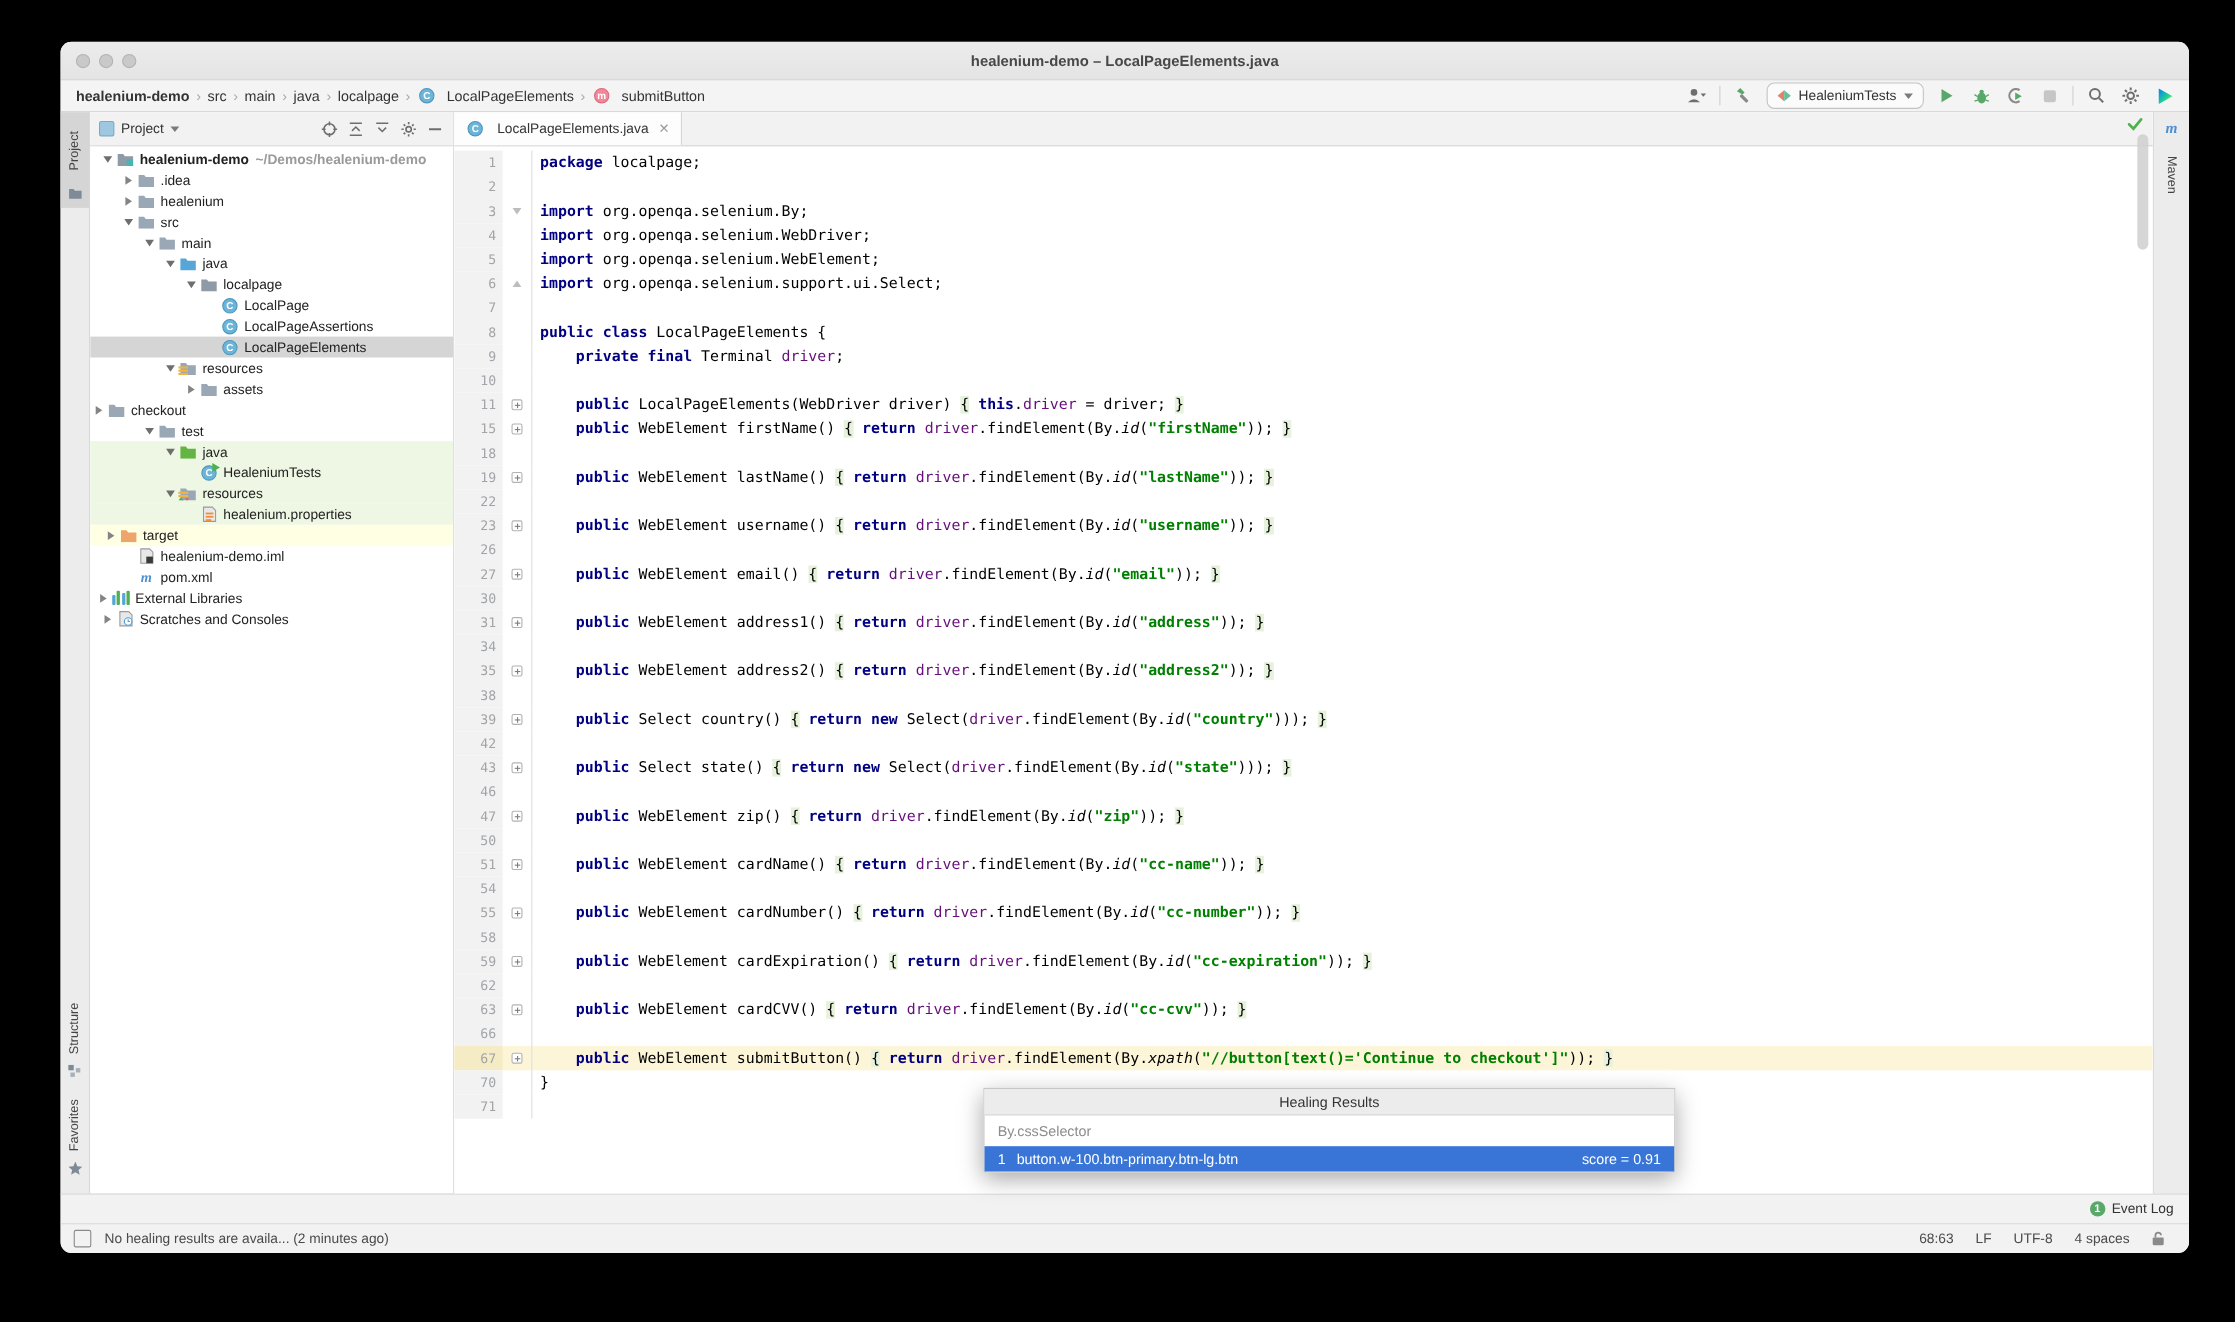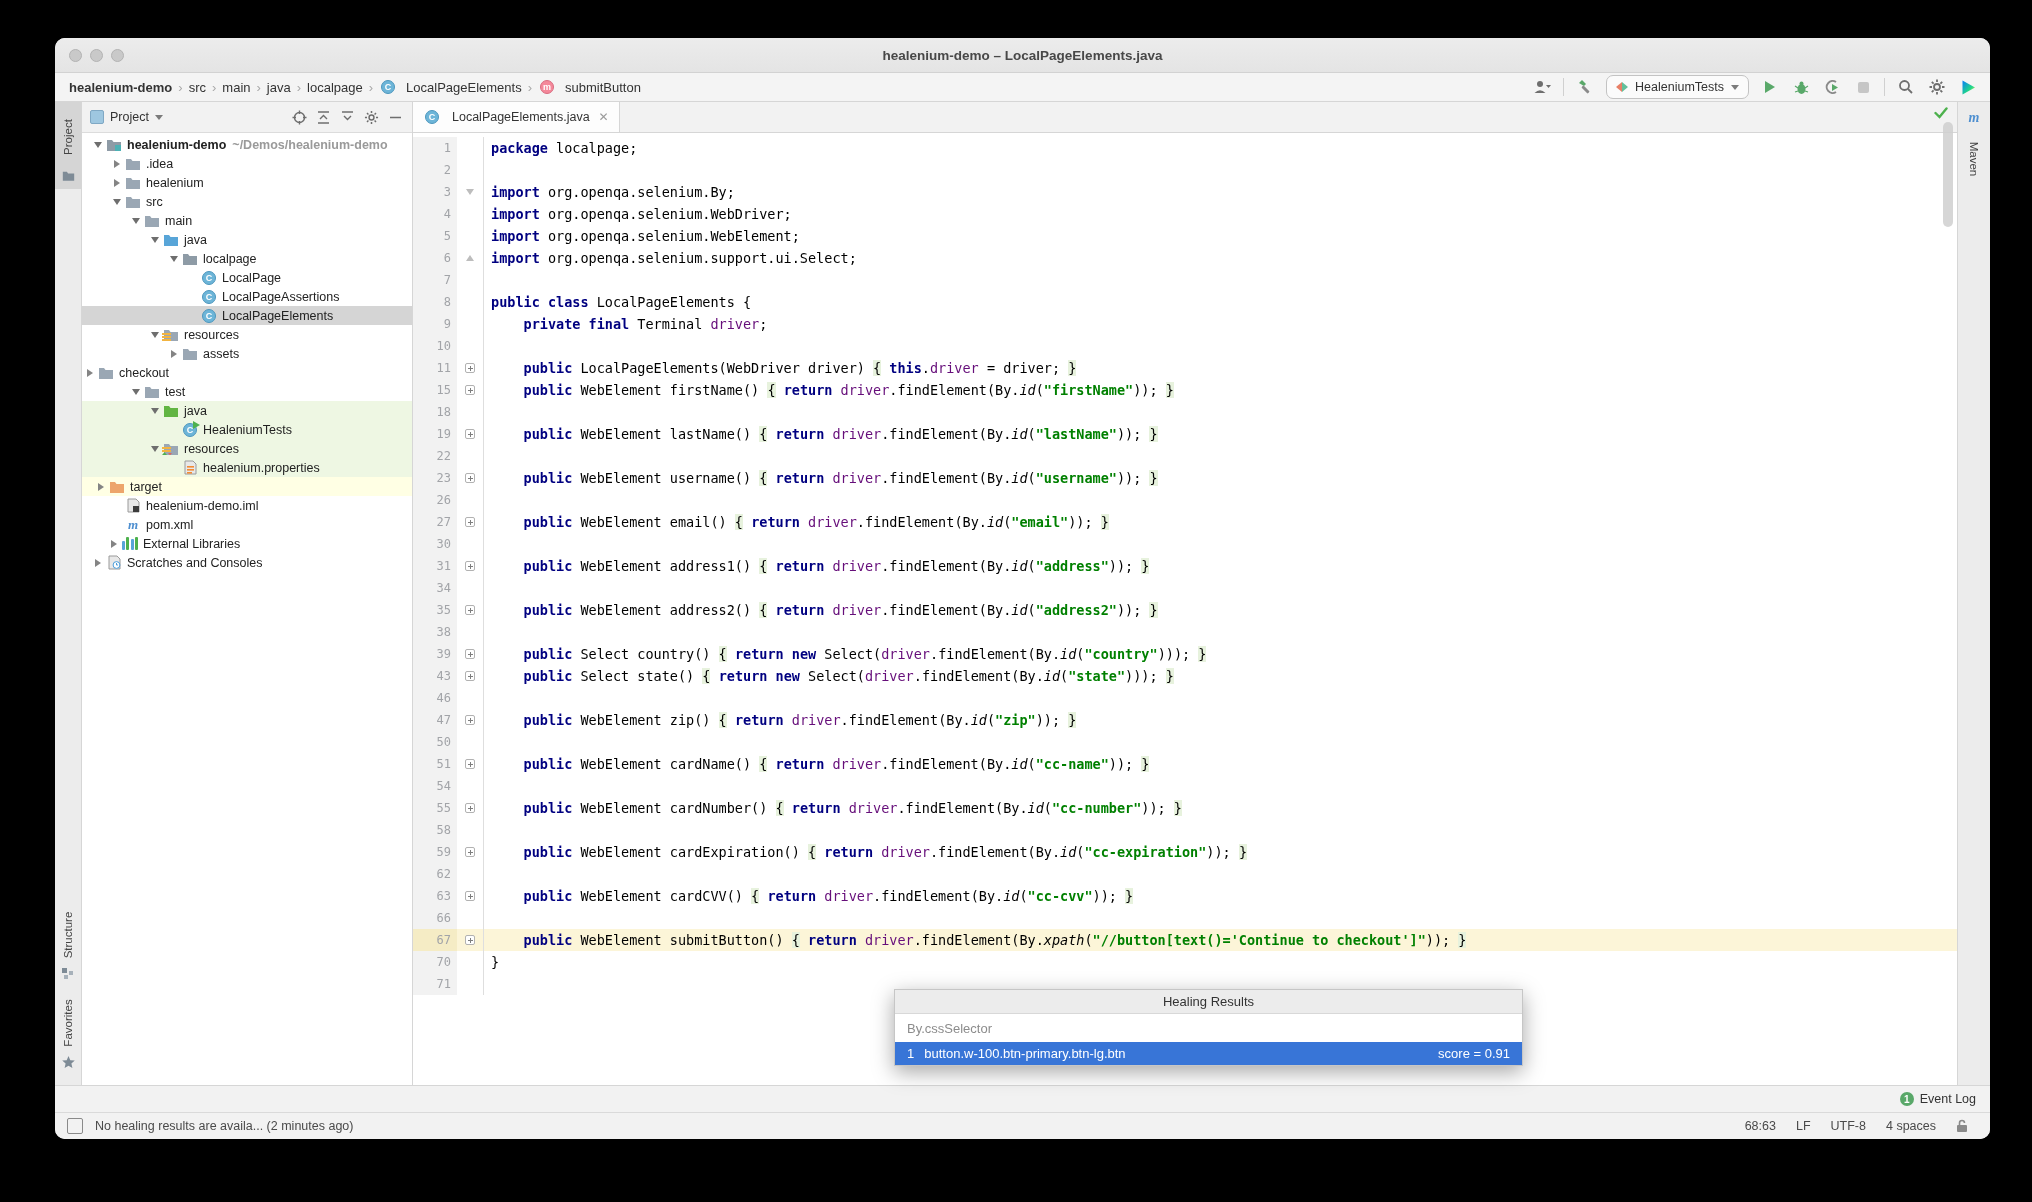--- a/index.html
+++ b/index.html
@@ -544,21 +544,21 @@
             </span>
             <span>healenium-demo.iml</span>
           </div>
           <div class="trow" style="padding-left: 27px;">
             <span class="arrow"></span>
             <span class="tico">
               <span class="mvn">m</span>
             </span>
             <span>pom.xml</span>
           </div>
-          <div class="trow" style="padding-left: 24px;">
+          <div class="trow" style="padding-left: 4px;">
             <span class="arrow">
               <i class="closed"></i>
             </span>
             <span class="tico">
               <span class="bars">
                 <i style="height:9px;background:#58a5d8"></i>
                 <i style="height:13px;background:#4db14d"></i>
                 <i style="height:11px;background:#58a5d8"></i>
                 <i style="height:13px;background:#4db14d"></i>
               </span>
@@ -609,20 +609,21 @@
           <div class="cl"><span class="ln">22</span><span class="fold"></span><span class="ctext"></span></div>
           <div class="cl"><span class="ln">23</span><span class="fold"><i class="fplus"></i></span><span class="ctext"><span>    </span><span class="cK">public</span><span> WebElement username() </span><span class="cB">{</span><span> </span><span class="cK">return</span><span> </span><span class="cF">driver</span><span>.findElement(By.</span><span class="cI">id</span><span>(</span><span class="cS">"username"</span><span>)); </span><span class="cB">}</span></span></div>
           <div class="cl"><span class="ln">26</span><span class="fold"></span><span class="ctext"></span></div>
           <div class="cl"><span class="ln">27</span><span class="fold"><i class="fplus"></i></span><span class="ctext"><span>    </span><span class="cK">public</span><span> WebElement email() </span><span class="cB">{</span><span> </span><span class="cK">return</span><span> </span><span class="cF">driver</span><span>.findElement(By.</span><span class="cI">id</span><span>(</span><span class="cS">"email"</span><span>)); </span><span class="cB">}</span></span></div>
           <div class="cl"><span class="ln">30</span><span class="fold"></span><span class="ctext"></span></div>
           <div class="cl"><span class="ln">31</span><span class="fold"><i class="fplus"></i></span><span class="ctext"><span>    </span><span class="cK">public</span><span> WebElement address1() </span><span class="cB">{</span><span> </span><span class="cK">return</span><span> </span><span class="cF">driver</span><span>.findElement(By.</span><span class="cI">id</span><span>(</span><span class="cS">"address"</span><span>)); </span><span class="cB">}</span></span></div>
           <div class="cl"><span class="ln">34</span><span class="fold"></span><span class="ctext"></span></div>
           <div class="cl"><span class="ln">35</span><span class="fold"><i class="fplus"></i></span><span class="ctext"><span>    </span><span class="cK">public</span><span> WebElement address2() </span><span class="cB">{</span><span> </span><span class="cK">return</span><span> </span><span class="cF">driver</span><span>.findElement(By.</span><span class="cI">id</span><span>(</span><span class="cS">"address2"</span><span>)); </span><span class="cB">}</span></span></div>
           <div class="cl"><span class="ln">38</span><span class="fold"></span><span class="ctext"></span></div>
           <div class="cl"><span class="ln">39</span><span class="fold"><i class="fplus"></i></span><span class="ctext"><span>    </span><span class="cK">public</span><span> Select country() </span><span class="cB">{</span><span> </span><span class="cK">return</span><span> </span><span class="cK">new</span><span> Select(</span><span class="cF">driver</span><span>.findElement(By.</span><span class="cI">id</span><span>(</span><span class="cS">"country"</span><span>))); </span><span class="cB">}</span></span></div>
+          <div class="cl"><span class="ln">42</span><span class="fold"></span><span class="ctext"></span></div>
           <div class="cl"><span class="ln">43</span><span class="fold"><i class="fplus"></i></span><span class="ctext"><span>    </span><span class="cK">public</span><span> Select state() </span><span class="cB">{</span><span> </span><span class="cK">return</span><span> </span><span class="cK">new</span><span> Select(</span><span class="cF">driver</span><span>.findElement(By.</span><span class="cI">id</span><span>(</span><span class="cS">"state"</span><span>))); </span><span class="cB">}</span></span></div>
           <div class="cl"><span class="ln">46</span><span class="fold"></span><span class="ctext"></span></div>
           <div class="cl"><span class="ln">47</span><span class="fold"><i class="fplus"></i></span><span class="ctext"><span>    </span><span class="cK">public</span><span> WebElement zip() </span><span class="cB">{</span><span> </span><span class="cK">return</span><span> </span><span class="cF">driver</span><span>.findElement(By.</span><span class="cI">id</span><span>(</span><span class="cS">"zip"</span><span>)); </span><span class="cB">}</span></span></div>
           <div class="cl"><span class="ln">50</span><span class="fold"></span><span class="ctext"></span></div>
           <div class="cl"><span class="ln">51</span><span class="fold"><i class="fplus"></i></span><span class="ctext"><span>    </span><span class="cK">public</span><span> WebElement cardName() </span><span class="cB">{</span><span> </span><span class="cK">return</span><span> </span><span class="cF">driver</span><span>.findElement(By.</span><span class="cI">id</span><span>(</span><span class="cS">"cc-name"</span><span>)); </span><span class="cB">}</span></span></div>
           <div class="cl"><span class="ln">54</span><span class="fold"></span><span class="ctext"></span></div>
           <div class="cl"><span class="ln">55</span><span class="fold"><i class="fplus"></i></span><span class="ctext"><span>    </span><span class="cK">public</span><span> WebElement cardNumber() </span><span class="cB">{</span><span> </span><span class="cK">return</span><span> </span><span class="cF">driver</span><span>.findElement(By.</span><span class="cI">id</span><span>(</span><span class="cS">"cc-number"</span><span>)); </span><span class="cB">}</span></span></div>
           <div class="cl"><span class="ln">58</span><span class="fold"></span><span class="ctext"></span></div>
           <div class="cl"><span class="ln">59</span><span class="fold"><i class="fplus"></i></span><span class="ctext"><span>    </span><span class="cK">public</span><span> WebElement cardExpiration() </span><span class="cB">{</span><span> </span><span class="cK">return</span><span> </span><span class="cF">driver</span><span>.findElement(By.</span><span class="cI">id</span><span>(</span><span class="cS">"cc-expiration"</span><span>)); </span><span class="cB">}</span></span></div>
           <div class="cl"><span class="ln">62</span><span class="fold"></span><span class="ctext"></span></div>

